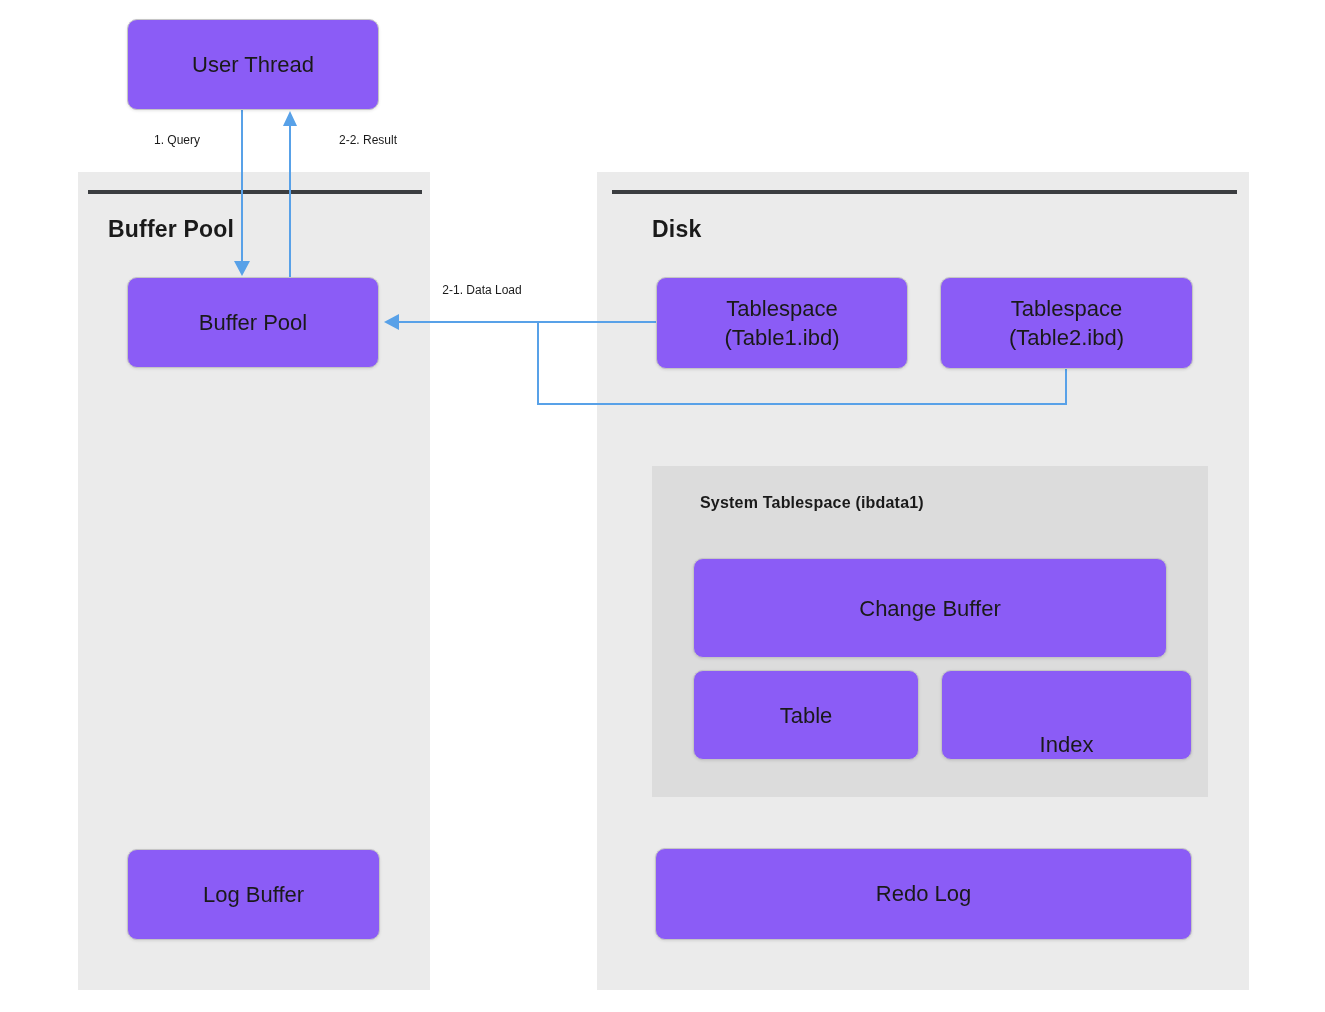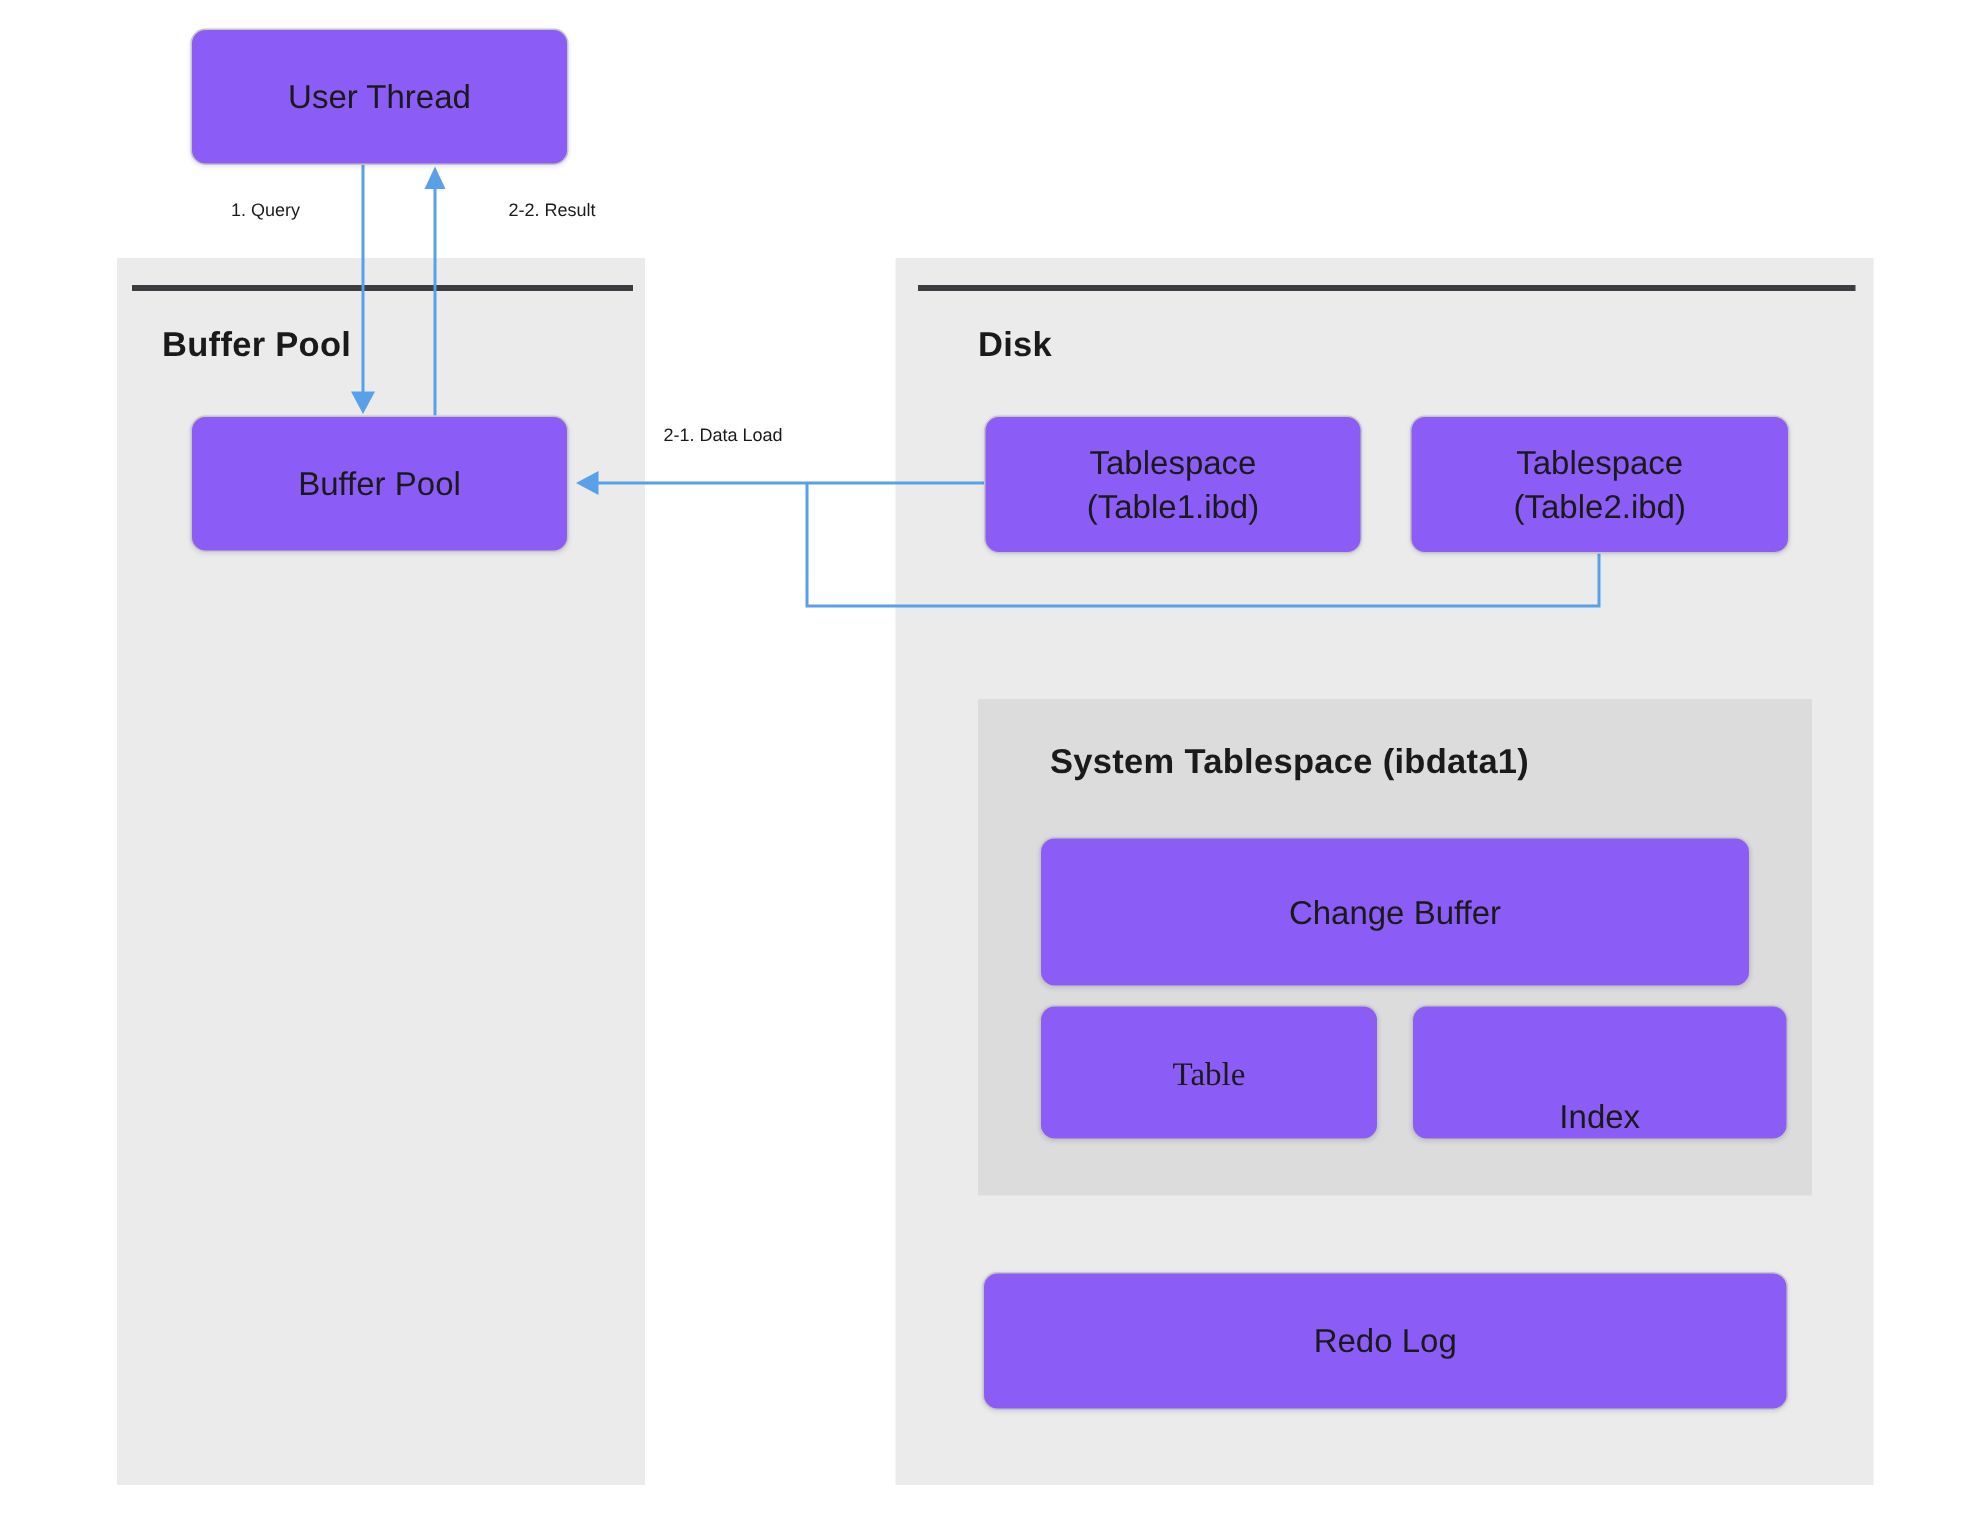--- a/index.html
+++ b/index.html
@@ -42,21 +42,21 @@
 
   
   .inner-container {
     position: absolute;
     left: 652px; top: 466px; width: 556px; height: 331px;
     background: #dcdcdc;
     z-index: 2;
   }
   #system-tablespace-label {
     left: 700px; top: 494px;
-    font-size: 23px; font-weight: 600;
+    font-size: 16px; font-weight: 600;
   }
 
   
   svg.edges {
     position: absolute; left: 0; top: 0;
     width: 1325px; height: 1012px;
     z-index: 3;
     pointer-events: none;
   }
 
@@ -75,21 +75,21 @@
     font-size: 22px;
     line-height: 29px;
     z-index: 4;
   }
   #user-thread-box  { left: 127px; top: 19px;  width: 252px; height: 91px; }
   #buffer-pool-box  { left: 127px; top: 277px; width: 252px; height: 91px; }
   #log-buffer-box   { left: 127px; top: 849px; width: 253px; height: 91px; }
   #tablespace1-box  { left: 656px; top: 277px; width: 252px; height: 92px; }
   #tablespace2-box  { left: 940px; top: 277px; width: 253px; height: 92px; }
   #change-buffer-box{ left: 693px; top: 558px; width: 474px; height: 100px; }
-  #table-box        { left: 693px; top: 670px; width: 226px; height: 90px; font-family: Liberation Serif, serif; }
+  #table-box        { left: 693px; top: 670px; width: 226px; height: 90px; }
   #index-box        { left: 941px; top: 670px; width: 251px; height: 90px; justify-content: flex-end; }
   #redo-log-box     { left: 655px; top: 848px; width: 537px; height: 92px; line-height: 30px; }
 
   
   .edge-label {
     position: absolute;
     font-size: 12px;
     white-space: nowrap;
     z-index: 5;
     transform: translateX(-50%);
@@ -130,20 +130,23 @@
   </svg>
 
   <div class="node" id="user-thread-box">
     <span>User Thread</span>
   </div>
 
   <div class="node" id="buffer-pool-box">
     <span>Buffer Pool</span>
   </div>
 
+  <div class="node" id="log-buffer-box">
+    <span>Log Buffer</span>
+  </div>
 
   <div class="node" id="tablespace1-box">
     <span>Tablespace</span>
     <span>(Table1.ibd)</span>
   </div>
 
   <div class="node" id="tablespace2-box">
     <span>Tablespace</span>
     <span>(Table2.ibd)</span>
   </div>

